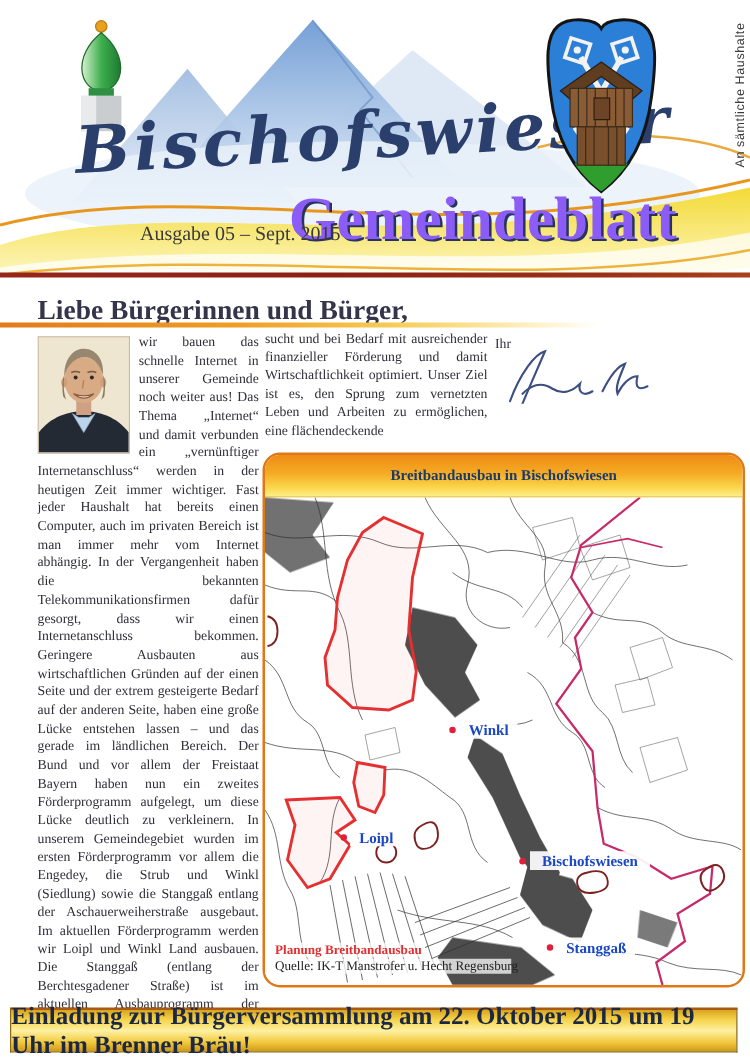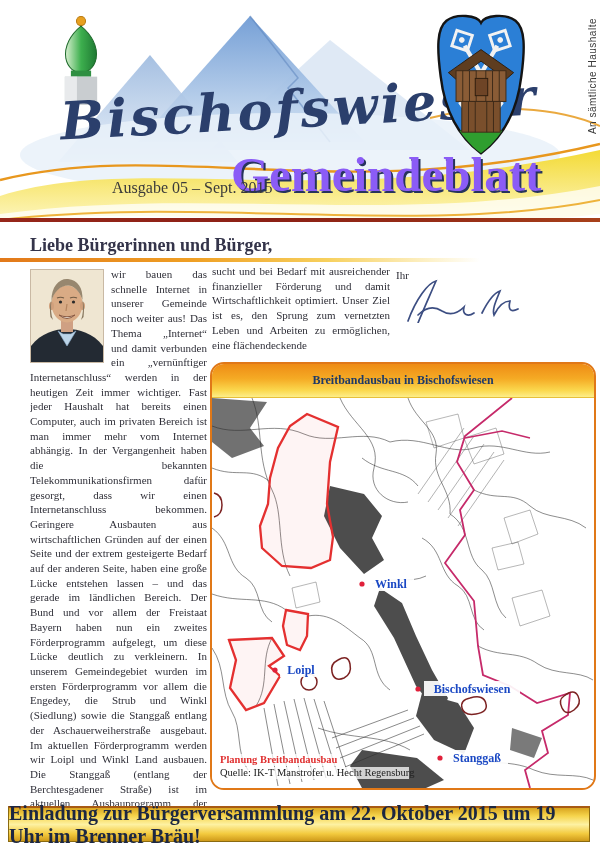--- a/index.html
+++ b/index.html
@@ -18,21 +18,21 @@
       text-shadow:2px 2px 0 #27345c;}
   .issue-line{position:absolute;left:112px;top:179px;font-size:16px;color:#3a3a3a;}
   .crest{position:absolute;left:433px;top:10px;width:96px;height:156px;}
   .distribution-note{position:absolute;right:2px;top:18px;writing-mode:vertical-rl;
       transform:rotate(180deg);font-family:"Liberation Sans",sans-serif;font-size:10px;
       color:#3a3a3a;letter-spacing:.5px;}
   .masthead-rule{position:absolute;left:0;top:218px;width:600px;height:4px;
       background:linear-gradient(to right,#96261a,#8c2015 45%,#9a3117 80%,#a8411a);}
 
   
-  .greeting-heading{position:absolute;left:30px;top:235px;font-size:18px;font-weight:bold;
+  .greeting-heading{position:absolute;left:30px;top:235px;font-size:22px;font-weight:bold;
       color:#34344a;}
   .greeting-underline{position:absolute;left:0px;top:258px;width:480px;height:3.5px;
       background:linear-gradient(to right,#e2791a,#ef9f24 40%,#f7d05d 68%,#fdf2cb 90%,rgba(255,255,255,0));}
 
   
   .colbody{font-size:11px;line-height:14.7px;text-align:justify;color:#2f2f38;hyphens:auto;}
   .article-column-1{position:absolute;left:30px;top:267px;width:177px;height:540px;overflow:hidden;}
   .portrait{float:left;width:72px;height:92px;margin:2px 7px 2px 0;border:1px solid #c9b9a4;
       background:#efe6d2;}
   .article-column-2{position:absolute;left:212px;top:264px;width:178px;height:92px;overflow:hidden;}

